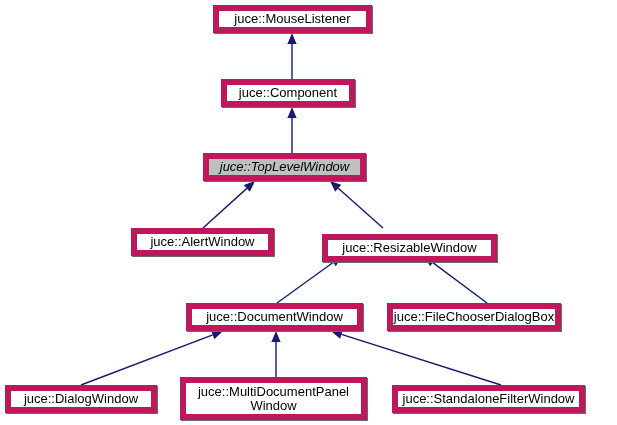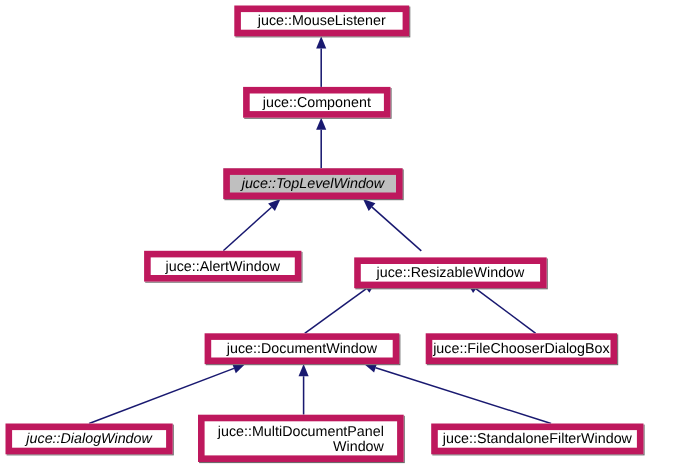--- a/index.html
+++ b/index.html
@@ -94,19 +94,19 @@
     </svg>
 
   <div id="node-layer">
       <div class="node" style="left: 213px; top: 5px; width: 159px; height: 28px;"><span class="node-label">juce::MouseListener</span></div>
       <div class="node" style="left: 221px; top: 79px; width: 134px; height: 28px;"><span class="node-label">juce::Component</span></div>
       <div class="node highlight" style="left: 203px; top: 153px; width: 163px; height: 28px; font-style: italic;"><span class="node-label">juce::TopLevelWindow</span></div>
       <div class="node" style="left: 131px; top: 228px; width: 143px; height: 28px;"><span class="node-label">juce::AlertWindow</span></div>
       <div class="node" style="left: 296px; top: 234px; width: 175px; height: 28px; margin-left: 26px;"><span class="node-label">juce::ResizableWindow</span></div>
       <div class="node" style="left: 186px; top: 303px; width: 177px; height: 28px; align-items: center;"><span class="node-label">juce::DocumentWindow</span></div>
       <div class="node" style="left: 387px; top: 303px; width: 174px; height: 28px;"><span class="node-label">juce::FileChooserDialogBox</span></div>
-      <div class="node" style="left: 5px; top: 385px; width: 152px; height: 28px; font-style: italic;"><span class="node-label">juce::DialogWindow</span></div>
-      <div class="node" style="left: 180px; top: 377px; width: 187px; height: 43px; text-align: right;"><span class="node-label">juce::MultiDocumentPanel
+      <div class="node" style="left: 5px; top: 385px; width: 152px; height: 28px;"><span class="node-label">juce::DialogWindow</span></div>
+      <div class="node" style="left: 180px; top: 377px; width: 187px; height: 43px;"><span class="node-label">juce::MultiDocumentPanel
 Window</span></div>
       <div class="node" style="left: 392px; top: 385px; width: 193px; height: 28px;"><span class="node-label">juce::StandaloneFilterWindow</span></div>
     </div>
 
 </div>
 
 </body></html>

